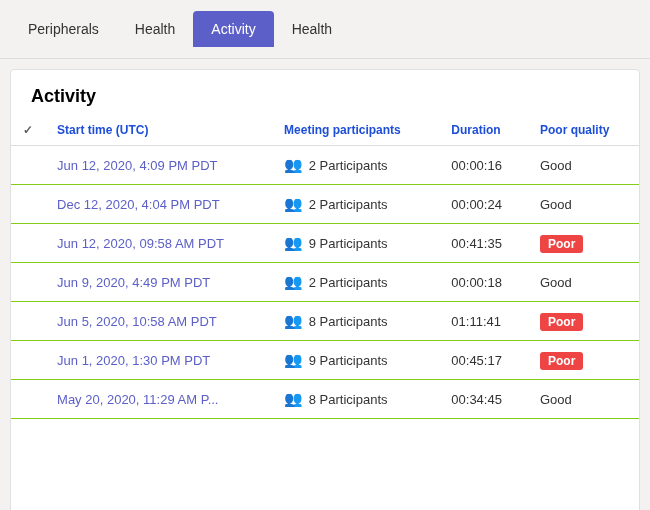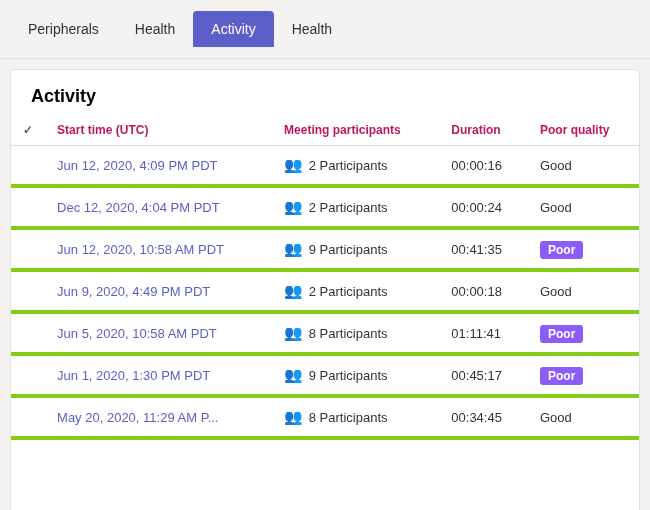--- a/index.html
+++ b/index.html
@@ -52,47 +52,47 @@
       width: 100%;
       border-collapse: collapse;
     }
     thead tr {
       border-bottom: 1px solid #ddd;
     }
     th {
       text-align: left;
       padding: 8px 12px;
       font-size: 12px;
-      color: #be185d;
+      color: #1d4ed8;
       font-weight: 600;
       background: #fff;
     }
     th.check-col { width: 30px; }
     td {
       padding: 10px 12px;
       font-size: 13px;
       color: #333;
-      border-bottom: 4px solid #84cc16;
+      border-bottom: 1px solid #84cc16;
       vertical-align: middle;
     }
     td.start-time {
       color: #5b5fc7;
       cursor: pointer;
     }
     .participants-cell {
       display: flex;
       align-items: center;
       gap: 6px;
     }
     .participants-icon {
       color: #605e5c;
       font-size: 15px;
     }
     .badge-poor {
-      background: #8b5cf6;
+      background: #ef4444;
       color: #fff;
       border-radius: 3px;
       padding: 2px 8px;
       font-size: 12px;
       font-weight: 600;
     }
     .check-col {
       width: 30px;
       color: #605e5c;
     }
@@ -139,21 +139,21 @@
             <div class="participants-cell">
               <span class="participants-icon">👥</span>
               <span>2 Participants</span>
             </div>
           </td>
           <td>00:00:24</td>
           <td>Good</td>
         </tr>
         <tr>
           <td class="check-col"></td>
-          <td class="start-time">Jun 12, 2020, 10:58 AM PDT</td>
+          <td class="start-time">Jun 12, 2020, 09:58 AM PDT</td>
           <td>
             <div class="participants-cell">
               <span class="participants-icon">👥</span>
               <span>9 Participants</span>
             </div>
           </td>
           <td>00:41:35</td>
           <td><span class="badge-poor">Poor</span></td>
         </tr>
         <tr>

